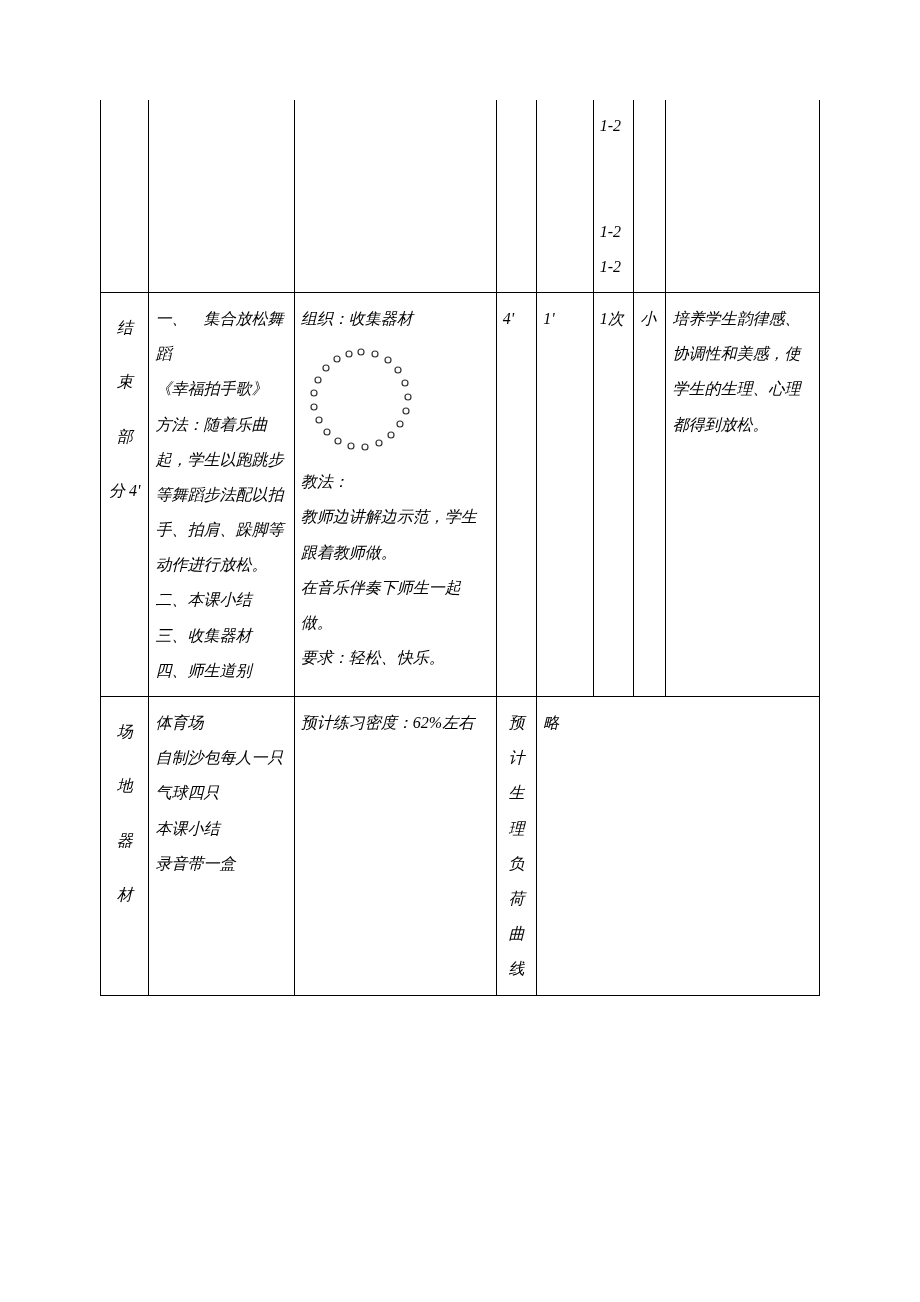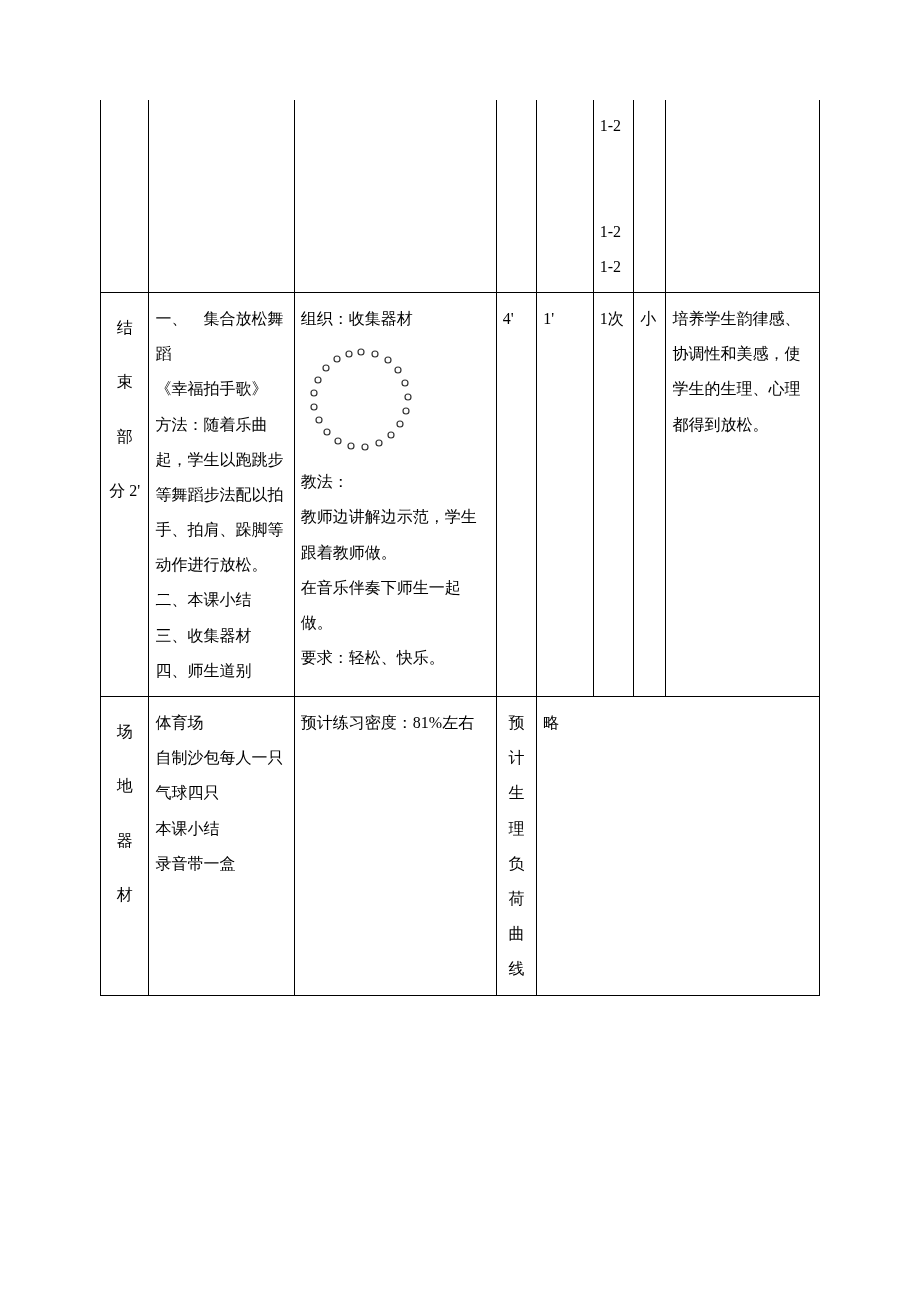--- a/index.html
+++ b/index.html
@@ -15,20 +15,21 @@
     border-collapse: collapse;
     width: 100%;
     table-layout: fixed;
   }
   td {
     border: 1px solid #000;
     padding: 8px 6px;
     vertical-align: top;
     line-height: 2.2;
     word-wrap: break-word;
+    font-style: italic;
   }
   .col1 { width: 6%; }
   .col2 { width: 18%; }
   .col3 { width: 25%; }
   .col4 { width: 5%; }
   .col5 { width: 7%; }
   .col6 { width: 5%; }
   .col7 { width: 4%; }
   .col8 { width: 19%; }
   .vlabel {
@@ -76,21 +77,21 @@
 1-2</td>
     <td class="no-top"></td>
     <td class="no-top"></td>
   </tr>
 
   <tr>
     <td class="vlabel">
       <span>结</span>
       <span>束</span>
       <span>部</span>
-      <span>分 2'</span>
+      <span>分 4'</span>
     </td>
     <td style="white-space: pre-line;">一、　集合放松舞蹈
 《幸福拍手歌》
 方法：随着乐曲起，学生以跑跳步等舞蹈步法配以拍手、拍肩、跺脚等动作进行放松。
 二、本课小结
 三、收集器材
 四、师生道别</td>
     <td>
       <div>组织：收集器材</div>
       <svg class="circle-diagram" width="120" height="120" viewBox="0 0 120 120">
@@ -136,21 +137,21 @@
       <span>场</span>
       <span>地</span>
       <span>器</span>
       <span>材</span>
     </td>
     <td style="white-space: pre-line;">体育场
 自制沙包每人一只
 气球四只
 本课小结
 录音带一盒</td>
-    <td>预计练习密度：81%左右</td>
+    <td>预计练习密度：62%左右</td>
     <td class="vnarrow">
       <span>预</span>
       <span>计</span>
       <span>生</span>
       <span>理</span>
       <span>负</span>
       <span>荷</span>
       <span>曲</span>
       <span>线</span>
     </td>

